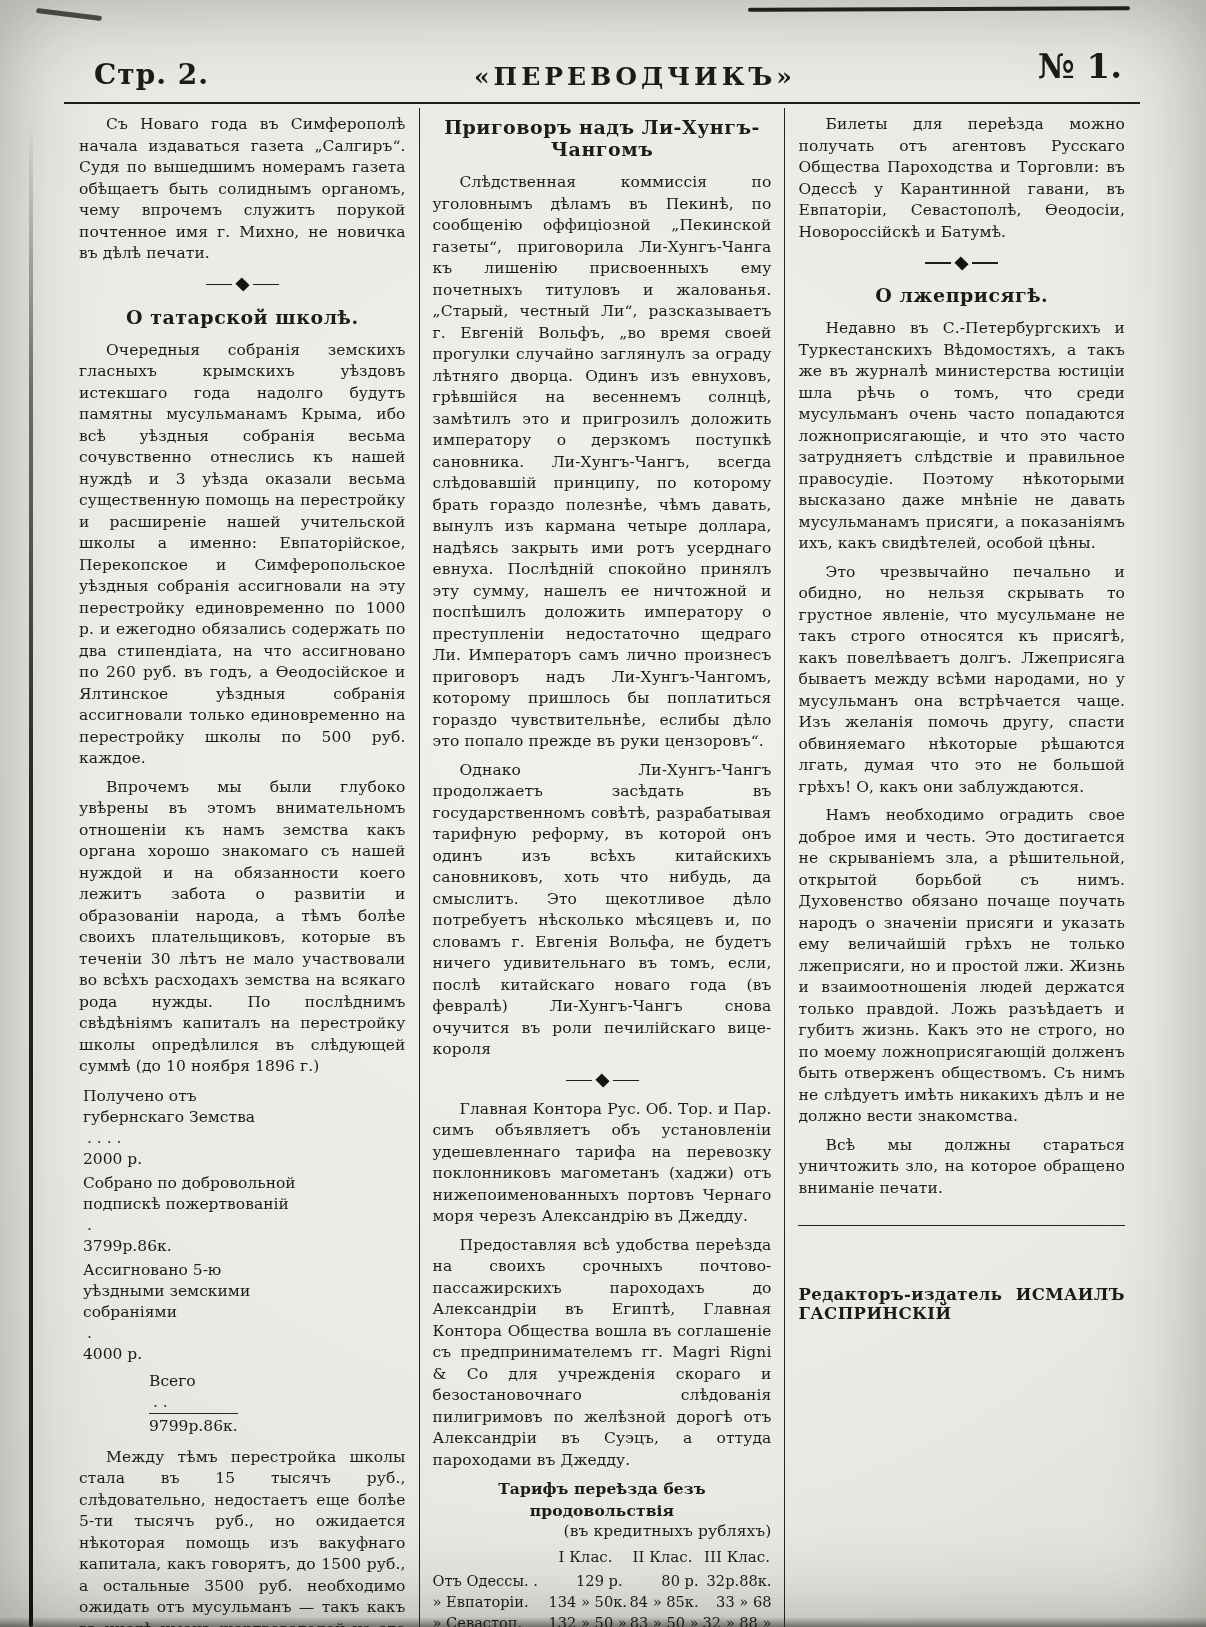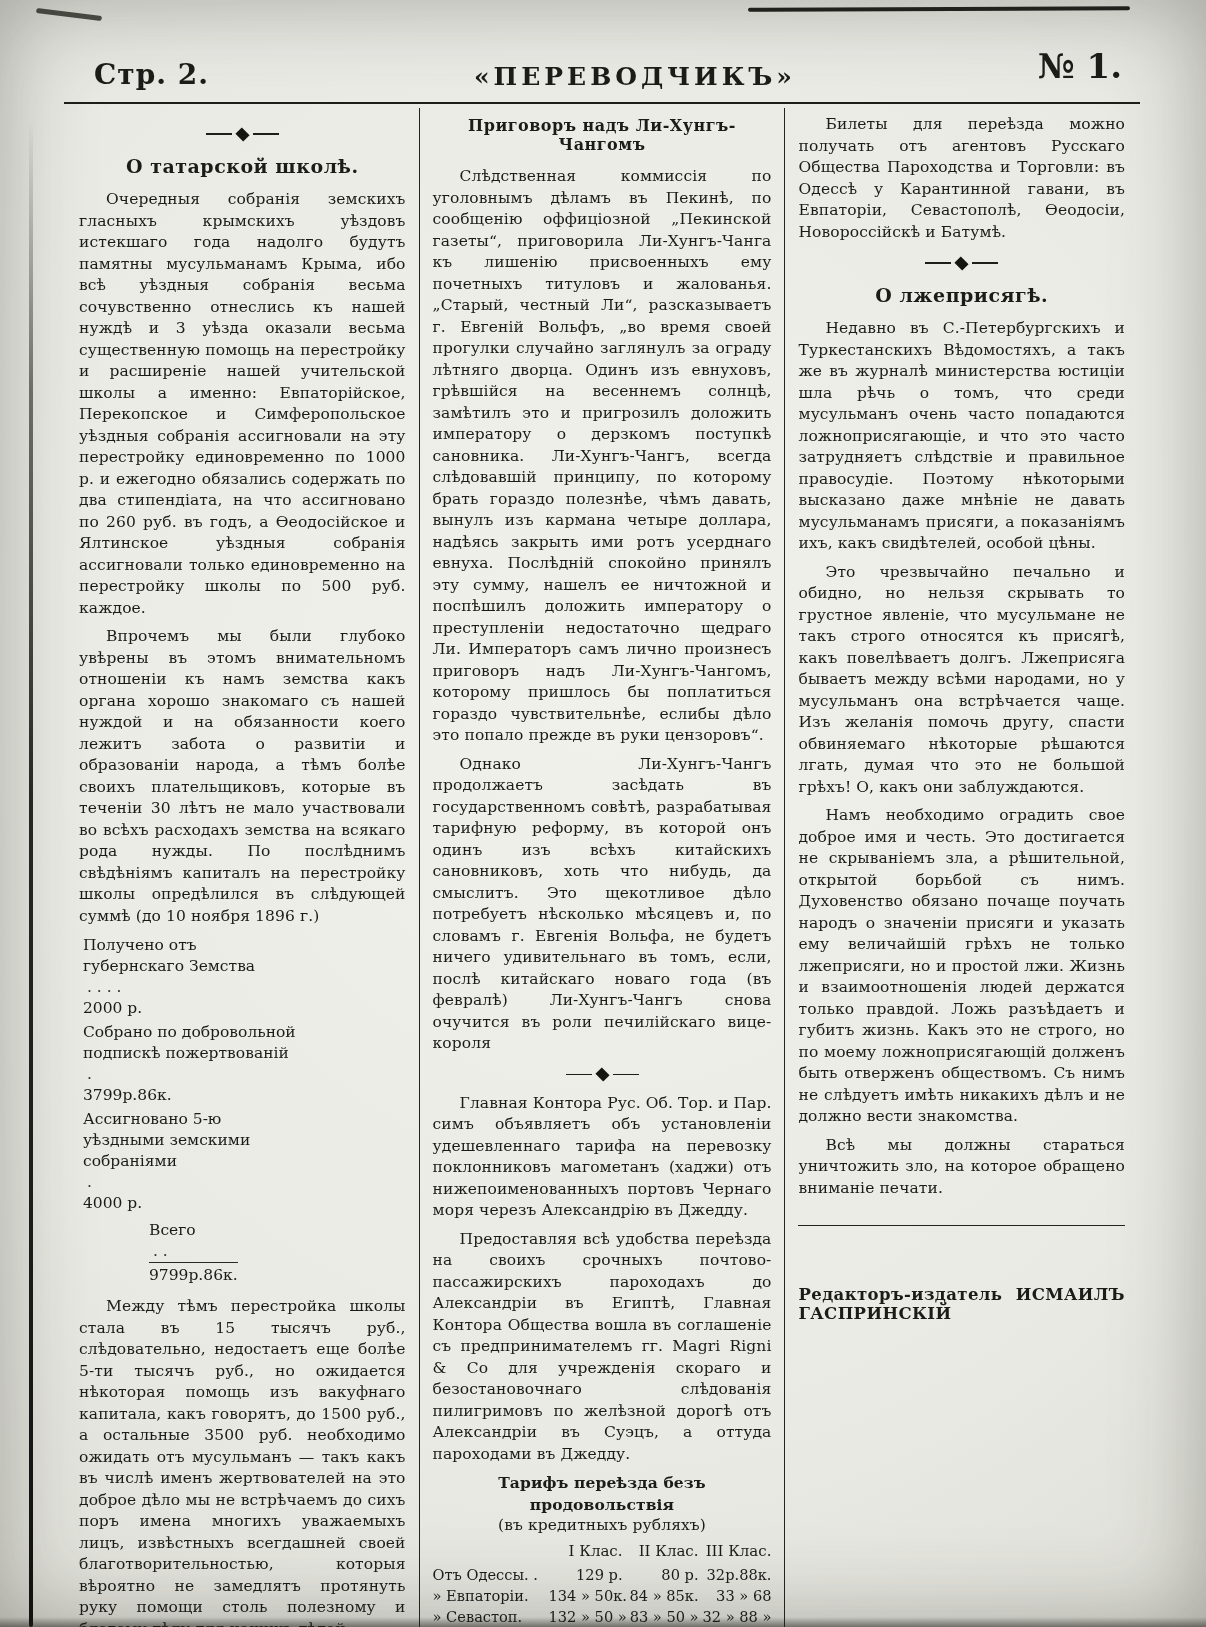--- a/index.html
+++ b/index.html
@@ -35,41 +35,41 @@
   .col p{
     margin:0 0 7px 0;
     font-size:15.5px;line-height:21.5px;
     text-align:justify;text-indent:27px;
     letter-spacing:.1px;
   }
   .art-title{
     text-align:center;font-weight:bold;font-size:19px;
     margin:14px 0 12px 0;letter-spacing:.5px;
   }
-  .art-title.small{font-size:16px;margin-top:2px;}
+  .art-title.small{font-size:19px;margin-top:2px;}
 
   
   .divider{display:flex;align-items:center;justify-content:center;margin:13px auto 11px auto;height:14px;}
   .divider .line{width:26px;height:1.6px;background:#1d1d1a;}
   .divider .diamond{width:11px;height:11px;background:#15150f;transform:rotate(45deg) scale(1,.82);margin:0 5px;}
 
   
   .funds{margin:8px 0 10px 0;font-size:15.5px;}
   .fund-row{display:flex;align-items:baseline;margin:3px 0 3px 4px;line-height:21px;flex-direction:column;}
   .fund-label{white-space:normal;max-width:215px;}
   .fund-leader{flex:1;text-align:center;color:#33332e;overflow:hidden;white-space:nowrap;padding:0 4px;}
   .fund-value{white-space:nowrap;}
   .fund-row.total{margin-left:70px;margin-top:6px;}
   .fund-row.total .fund-value{border-top:1.4px solid #2a2a24;padding-top:2px;}
 
   
   .tariff{margin:4px 0 0 0;font-size:14.6px;line-height:21px;}
   .tariff-head,.tariff-row{display:grid;grid-template-columns:112px 74px 72px 1fr;column-gap:4px;}
   .tariff-head{font-size:15px;margin-bottom:2px;}
-  .tariff-head span{text-align:right;}
+  .tariff-head span{text-align:center;}
   .tariff-row span{white-space:nowrap;}
   .tariff-row .c{text-align:right;}
 
   .editor-block{margin-top:26px;border-top:1.5px solid #24241f;padding-top:22px;}
   .editor-line{font-size:16.5px;font-weight:bold;text-align:justify;letter-spacing:.4px;margin-top:37px;}
 </style>
 </head>
 <body>
 
 <div class="page">
@@ -80,20 +80,21 @@
   <div class="edge-bottom"></div>
 
   <div class="hdr-page">Стр. 2.</div>
   <div class="hdr-title">«ПЕРЕВОДЧИКЪ»</div>
   <div class="hdr-issue">№ 1.</div>
   <div class="hdr-rule"></div>
 
   <div class="columns">
 
     <div class="col">
+      <p>Съ Новаго года въ Симферополѣ начала издаваться газета „Салгиръ“. Судя по вышедшимъ номерамъ газета обѣщаетъ быть солиднымъ органомъ, чему впрочемъ служитъ порукой почтенное имя г. Михно, не новичка въ дѣлѣ печати.</p>
 
       <div class="divider">
         <span class="line"></span>
           <span class="diamond"></span>
           <span class="line"></span>
       </div>
 
       <div class="art-title">О татарской школѣ.</div>
       <p>Очередныя собранія земскихъ гласныхъ крымскихъ уѣздовъ истекшаго года надолго будутъ памятны мусульманамъ Крыма, ибо всѣ уѣздныя собранія весьма сочувственно отнеслись къ нашей нуждѣ и 3 уѣзда оказали весьма существенную помощь на перестройку и расширеніе нашей учительской школы а именно: Евпаторійское, Перекопское и Симферопольское уѣздныя собранія ассигновали на эту перестройку единовременно по 1000 р. и ежегодно обязались содержать по два стипендіата, на что ассигновано по 260 руб. въ годъ, а Ѳеодосійское и Ялтинское уѣздныя собранія ассигновали только единовременно на перестройку школы по 500 руб. каждое.</p>
       <p>Впрочемъ мы были глубоко увѣрены въ этомъ внимательномъ отношеніи къ намъ земства какъ органа хорошо знакомаго съ нашей нуждой и на обязанности коего лежитъ забота о развитіи и образованіи народа, а тѣмъ болѣе своихъ плательщиковъ, которые въ теченіи 30 лѣтъ не мало участвовали во всѣхъ расходахъ земства на всякаго рода нужды. По послѣднимъ свѣдѣніямъ капиталъ на перестройку школы опредѣлился въ слѣдующей суммѣ (до 10 ноября 1896 г.)</p>
@@ -133,21 +134,21 @@
       <div class="divider">
         <span class="line"></span>
           <span class="diamond"></span>
           <span class="line"></span>
       </div>
 
       <p>Главная Контора Рус. Об. Тор. и Пар. симъ объявляетъ объ установленіи удешевленнаго тарифа на перевозку поклонниковъ магометанъ (хаджи) отъ нижепоименованныхъ портовъ Чернаго моря черезъ Александрію въ Джедду.</p>
       <p>Предоставляя всѣ удобства переѣзда на своихъ срочныхъ почтово-пассажирскихъ пароходахъ до Александріи въ Египтѣ, Главная Контора Общества вошла въ соглашеніе съ предпринимателемъ гг. Magri Rigni &amp; Co для учрежденія скораго и безостановочнаго слѣдованія пилигримовъ по желѣзной дорогѣ отъ Александріи въ Суэцъ, а оттуда пароходами въ Джедду.</p>
 
       <p style="text-align:center;text-indent:0;margin-bottom:0;font-weight:bold;">Тарифъ переѣзда безъ продовольствія</p>
-      <p style="text-align:center;text-indent:0;margin-bottom:0;">(въ кредитныхъ рубляхъ)</p>
+      <p style="text-align:right;text-indent:0;margin-bottom:0;">(въ кредитныхъ рубляхъ)</p>
 
       <div class="tariff">
         <div class="tariff-head">
           <span></span>
           <span>I Клас.</span>
           <span>II Клас.</span>
           <span>III Клас.</span>
         </div>
         <div class="tariff-row">
           <span>Отъ Одессы.  .</span>

